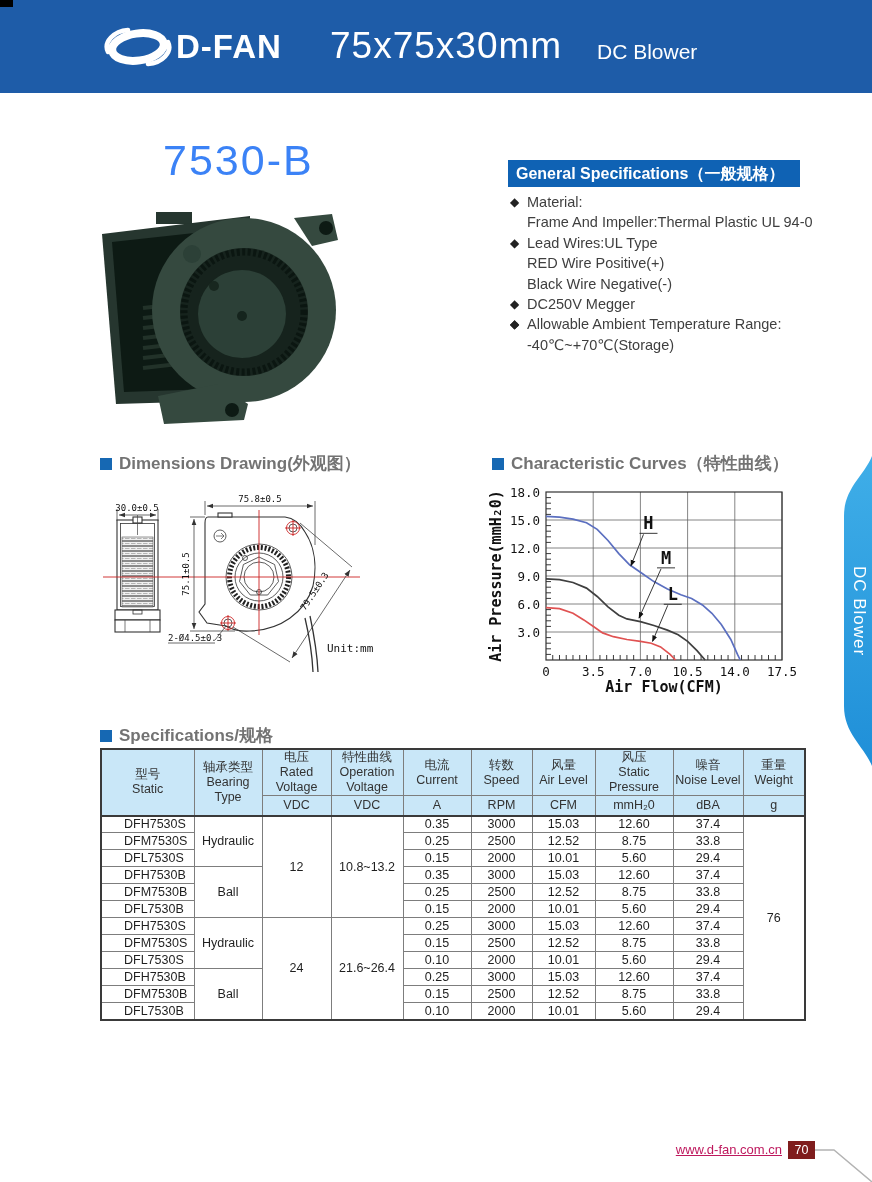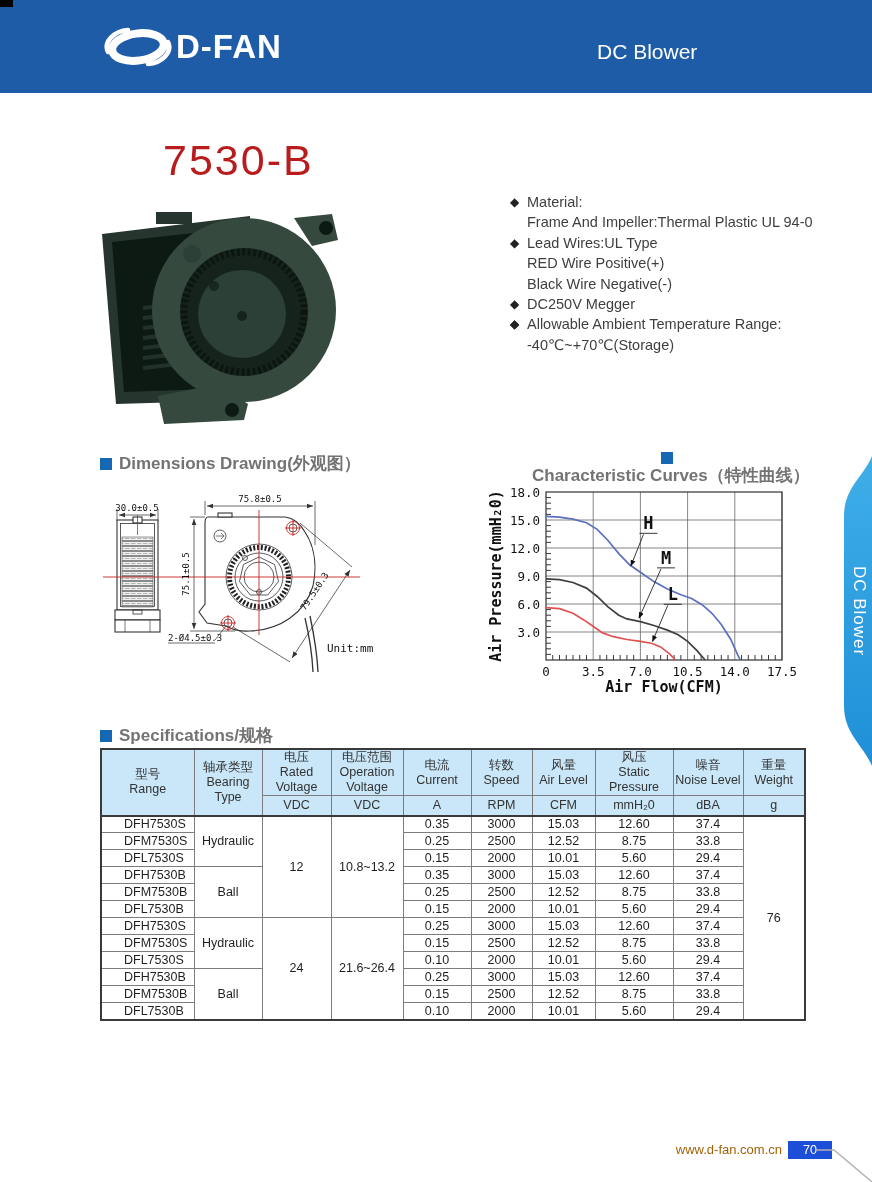--- a/index.html
+++ b/index.html
@@ -17,35 +17,35 @@
 
   
   .header{position:absolute;left:0;top:0;width:872px;height:93px;background:var(--header-blue);}
   .crop-mark{position:absolute;left:0;top:0;width:13px;height:7px;background:#000;z-index:5;}
   .logo{position:absolute;left:102px;top:24px;width:72px;height:46px;}
   .brand{position:absolute;left:176px;top:28px;color:#fff;font-size:33px;font-weight:bold;letter-spacing:1px;}
   .size-title{position:absolute;left:330px;top:25px;color:#fff;font-size:37px;font-weight:500;letter-spacing:1px;}
   .product-type{position:absolute;left:597px;top:40px;color:#fff;font-size:21px;font-weight:500;}
 
   
-  .model-title{position:absolute;left:163px;top:136px;font-size:43px;font-weight:500;color:#b91c1c;letter-spacing:2px;}
+  .model-title{position:absolute;left:163px;top:136px;font-size:43px;font-weight:500;color:#3b82f6;letter-spacing:2px;}
   .product-svg{position:absolute;left:98px;top:188px;}
 
   
   .gs-bar{position:absolute;left:508px;top:160px;width:292px;height:27px;background:var(--bar-blue);color:#fff;
           font-size:16px;font-weight:600;line-height:27px;padding-left:8px;}
   .gs-list{position:absolute;left:510px;top:192px;width:340px;}
   .gs-line{position:relative;padding-left:17px;font-size:14.5px;line-height:20.4px;color:#3f3f3f;white-space:nowrap;}
   .gs-bullet{position:absolute;left:0;top:0;font-size:12px;color:#222;}
 
   
   .sec{position:absolute;font-size:17px;font-weight:600;color:#737373;display:flex;align-items:center;}
   .sec-square{display:inline-block;width:12px;height:12px;background:var(--bullet-blue);margin-right:7px;}
   .sec-dims{left:100px;top:452px;}
-  .sec-curves{left:532px;top:452px;flex-direction:column;}
+  .sec-curves{left:492px;top:452px;}
   .sec-specs{left:100px;top:724px;}
 
   
   .dims-svg{position:absolute;left:95px;top:485px;width:345px;height:225px;}
   .dims-svg .ol{fill:#fff;stroke:#333;stroke-width:1.1;}
   .dims-svg .ol2{fill:none;stroke:#333;stroke-width:0.8;}
   .dims-svg .thin{stroke:#444;stroke-width:0.7;fill:none;}
   .dims-svg .dl{stroke:#444;stroke-width:0.8;}
   .dims-svg .red{stroke:var(--drawing-red);stroke-width:0.9;fill:none;}
   .dims-svg .dtext{font:9px "DejaVu Sans Mono",monospace;fill:#111;}
@@ -72,39 +72,40 @@
   .spec-table td.model{text-align:left;padding-left:22px;}
   .spec-table .zh{display:block;font-size:12.5px;}
   .spec-table .en{display:block;font-size:12.5px;}
 
   
   .side-tab{position:absolute;right:0;top:452px;width:52px;height:318px;}
   .tab-label{position:absolute;left:-50px;top:148px;width:176px;height:22px;transform:rotate(90deg);
              color:#fff;font-size:17px;text-align:center;letter-spacing:1px;}
 
   
-  .footer-site{position:absolute;left:600px;top:1142px;width:182px;text-align:right;color:#a16207;font-size:13px;}
-  .footer-page{position:absolute;left:788px;top:1141px;width:44px;height:18px;background:#1d4ed8;color:#fff;
+  .footer-site{position:absolute;left:600px;top:1142px;width:182px;text-align:right;color:#be185d;font-size:13px;text-decoration:underline;}
+  .footer-page{position:absolute;left:788px;top:1141px;width:27px;height:18px;background:#7f1d1d;color:#fff;
                font-size:12.5px;text-align:center;line-height:18px;}
   .footer-line{position:absolute;left:815px;top:1142px;}
 </style>
 </head>
 <body>
 
 <div class="page">
 
   <div class="crop-mark"></div>
 
   <div class="header">
     <svg class="logo" viewBox="0 0 72 46">
       <path d="M6,28 C1,18 12,7 26,6" fill="none" stroke="#fff" stroke-width="4.5" stroke-linecap="round"></path>
       <path d="M66,18 C71,28 60,39 46,40" fill="none" stroke="#fff" stroke-width="4.5" stroke-linecap="round"></path>
       <ellipse cx="36" cy="23" rx="26" ry="13.5" fill="none" stroke="#fff" stroke-width="8" transform="rotate(-8 36 23)"></ellipse>
     </svg>
     <div class="brand">D-FAN</div>
+    <div class="size-title">75x75x30mm</div>
     <div class="product-type">DC Blower</div>
   </div>
 
   <div class="model-title">7530-B</div>
 
   <svg class="product-svg" width="240" height="240" viewBox="0 0 240 240">
     <rect x="58" y="24" width="36" height="12" fill="#26362F"></rect>
     <polygon points="4,46 152,28 152,212 18,216" fill="#26362F"></polygon>
     <polygon points="14,54 142,40 142,200 26,204" fill="#0D1A14"></polygon>
     <g stroke="#223229" stroke-width="4">
@@ -122,20 +123,21 @@
     <polygon points="60,208 120,196 150,216 146,232 66,236" fill="#35493F"></polygon>
     <circle cx="134" cy="222" r="7" fill="#0D1A14"></circle>
     <circle cx="146" cy="124" r="64" fill="#16231D"></circle>
     <circle cx="146" cy="124" r="60" fill="none" stroke="#0B1611" stroke-width="7" stroke-dasharray="3,2.5"></circle>
     <circle cx="144" cy="126" r="44" fill="#2C4037"></circle>
     <circle cx="116" cy="98" r="5" fill="#18271F"></circle>
     <circle cx="144" cy="128" r="5" fill="#15241D"></circle>
     <circle cx="94" cy="66" r="9" fill="#2C4037"></circle>
   </svg>
 
+  <div class="gs-bar">General Specifications（一般规格）</div>
   <div class="gs-list">
     <div class="gs-line"><span class="gs-bullet">◆</span><span>Material:</span></div>
     <div class="gs-line"><span>Frame And Impeller:Thermal Plastic UL 94-0</span></div>
     <div class="gs-line"><span class="gs-bullet">◆</span><span>Lead Wires:UL Type</span></div>
     <div class="gs-line"><span>RED Wire Positive(+)</span></div>
     <div class="gs-line"><span>Black Wire Negative(-)</span></div>
     <div class="gs-line"><span class="gs-bullet">◆</span></div>
     <div class="gs-line"><span>DC250V Megger</span></div>
     <div class="gs-line"><span class="gs-bullet">◆</span></div>
     <div class="gs-line"><span class="gs-bullet">◆</span><span>Allowable Ambient Temperature Range:</span></div>
@@ -347,32 +349,32 @@
         <col style="width:61px">
         <col style="width:63px">
         <col style="width:78px">
       <col style="width:70px">
         <col style="width:62px">
     </colgroup>
     <thead>
       <tr class="hrow1">
         <th rowspan="2">
             <span class="zh">型号</span>
-            <span class="en">Range</span>
+            <span class="en">Static</span>
           </th>
         <th rowspan="2">
             <span class="zh">轴承类型</span>
             <span class="en">Bearing Type</span>
           </th>
         <th>
             <span class="zh">电压</span>
             <span class="en">Rated Voltage</span>
           </th>
         <th>
-            <span class="zh">电压范围</span>
+            <span class="zh">特性曲线</span>
             <span class="en">Operation Voltage</span>
           </th>
         <th>
             <span class="zh">电流</span>
             <span class="en">Current</span>
           </th>
         <th>
             <span class="zh">转数</span>
             <span class="en">Speed</span>
           </th>

